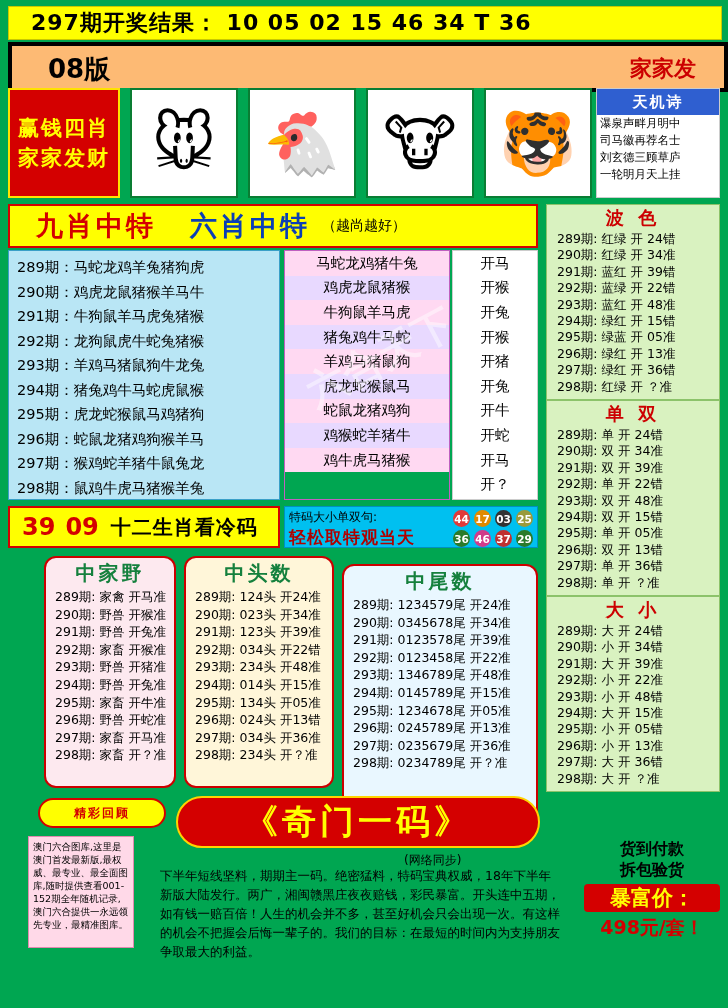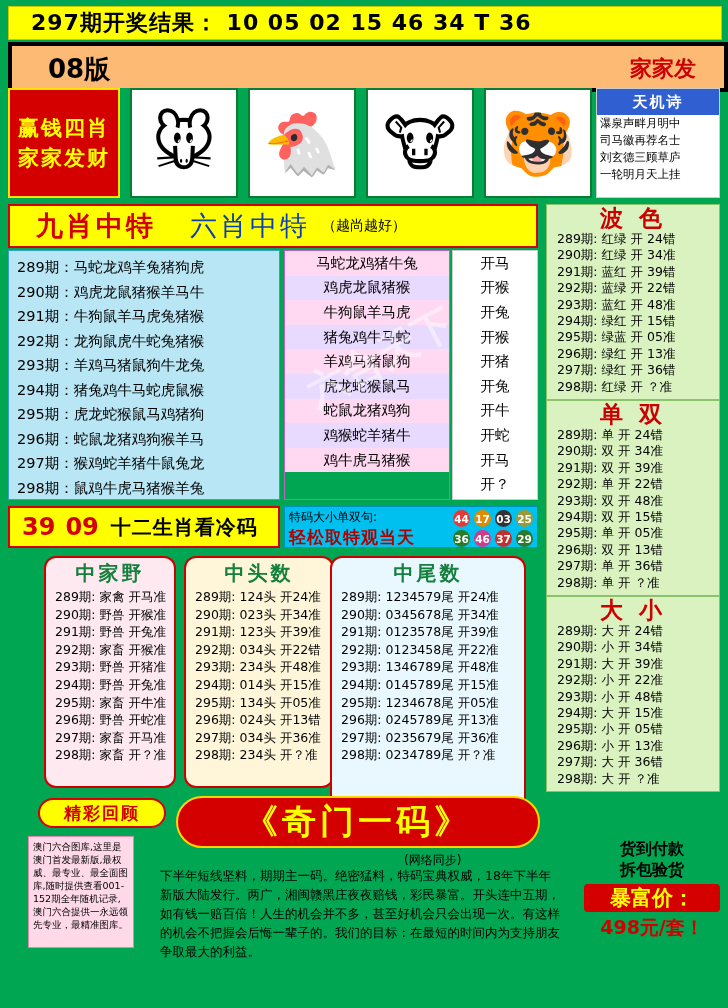--- a/index.html
+++ b/index.html
@@ -67,21 +67,21 @@
   .poembox .ln{
     font-size:11.5px;color:#000;line-height:15px;padding:1px 3px;white-space:nowrap;
   }
   
   .headline{
     position:absolute;left:8px;top:204px;width:530px;height:44px;
     background:#ffff00;border:2px solid #d40000;box-sizing:border-box;
     display:flex;align-items:center;
   }
   .headline .h1{font-size:27px;font-weight:bold;color:#d40000;margin-left:26px;letter-spacing:3px;}
-  .headline .h2{font-size:27px;font-weight:normal;color:#0b3fb5;margin-left:34px;letter-spacing:3px;}
+  .headline .h2{font-size:27px;font-weight:bold;color:#0b3fb5;margin-left:34px;letter-spacing:3px;}
   .headline .h3{font-size:14px;color:#000;margin-left:12px;}
   
   .leftlist{
     position:absolute;left:8px;top:250px;width:272px;height:250px;
     background:#b9e6f5;border:1px solid #3aa0c8;box-sizing:border-box;padding:4px 0 0 8px;
   }
   .leftlist div{font-size:14.5px;color:#000;line-height:24.5px;white-space:nowrap;}
   
   .midlist{
     position:absolute;left:284px;top:250px;width:166px;height:250px;
@@ -100,21 +100,21 @@
   .resultlist .r{
     height:24.6px;font-size:14.5px;color:#000;display:flex;align-items:center;
     justify-content:center;
   }
   
   .rbox{
     position:absolute;left:546px;width:174px;
     background:#d9f2c0;border:1px solid #8cc36a;box-sizing:border-box;
   }
   .rbox .hd{
-    text-align:center;font-size:23px;font-weight:bold;color:#cc0000;
+    text-align:center;font-size:18px;font-weight:bold;color:#cc0000;
     line-height:26px;letter-spacing:4px;
   }
   .rbox .r{
     font-size:12.5px;color:#000;line-height:16.4px;padding-left:10px;white-space:nowrap;
   }
   
   .coldbox{
     position:absolute;left:8px;top:506px;width:272px;height:42px;
     background:#ffff00;border:2px solid #d40000;box-sizing:border-box;
     display:flex;align-items:center;
@@ -139,27 +139,27 @@
     position:absolute;top:556px;background:#ffffff;border:2px solid #cc0000;
     border-radius:12px;box-sizing:border-box;overflow:hidden;
   }
   .tbl .hd{
     text-align:center;font-size:20px;font-weight:bold;color:#15803d;
     line-height:30px;letter-spacing:3px;
   }
   .tbl .r{font-size:12.5px;color:#000;line-height:17.6px;padding-left:9px;white-space:nowrap;}
   #tbl1{left:44px;width:132px;height:232px;background:#fde9ef;}
   #tbl2{left:184px;width:150px;height:232px;background:#fff6d9;}
-  #tbl3{left:330px;width:196px;height:260px;background:#e9f7ff;}
+  #tbl3{left:342px;width:196px;height:260px;background:#e9f7ff;margin-top:8px;}
   
   .recall{
     position:absolute;left:38px;top:798px;width:128px;height:30px;
     background:#ffff00;border:2px solid #d40000;border-radius:15px;box-sizing:border-box;
     display:flex;align-items:center;justify-content:center;
-    font-size:17px;font-weight:bold;color:#d40000;letter-spacing:2px;
+    font-size:12px;font-weight:bold;color:#d40000;letter-spacing:2px;
   }
   .qimen{
     position:absolute;left:176px;top:796px;width:364px;height:52px;
     background:#d40000;border:2px solid #ffd400;border-radius:26px;box-sizing:border-box;
     display:flex;align-items:center;justify-content:center;
   }
   .qimen span{font-size:34px;font-weight:bold;color:#ffff00;letter-spacing:4px;}
   .netsync{
     position:absolute;left:404px;top:852px;font-size:12px;color:#000;
   }

